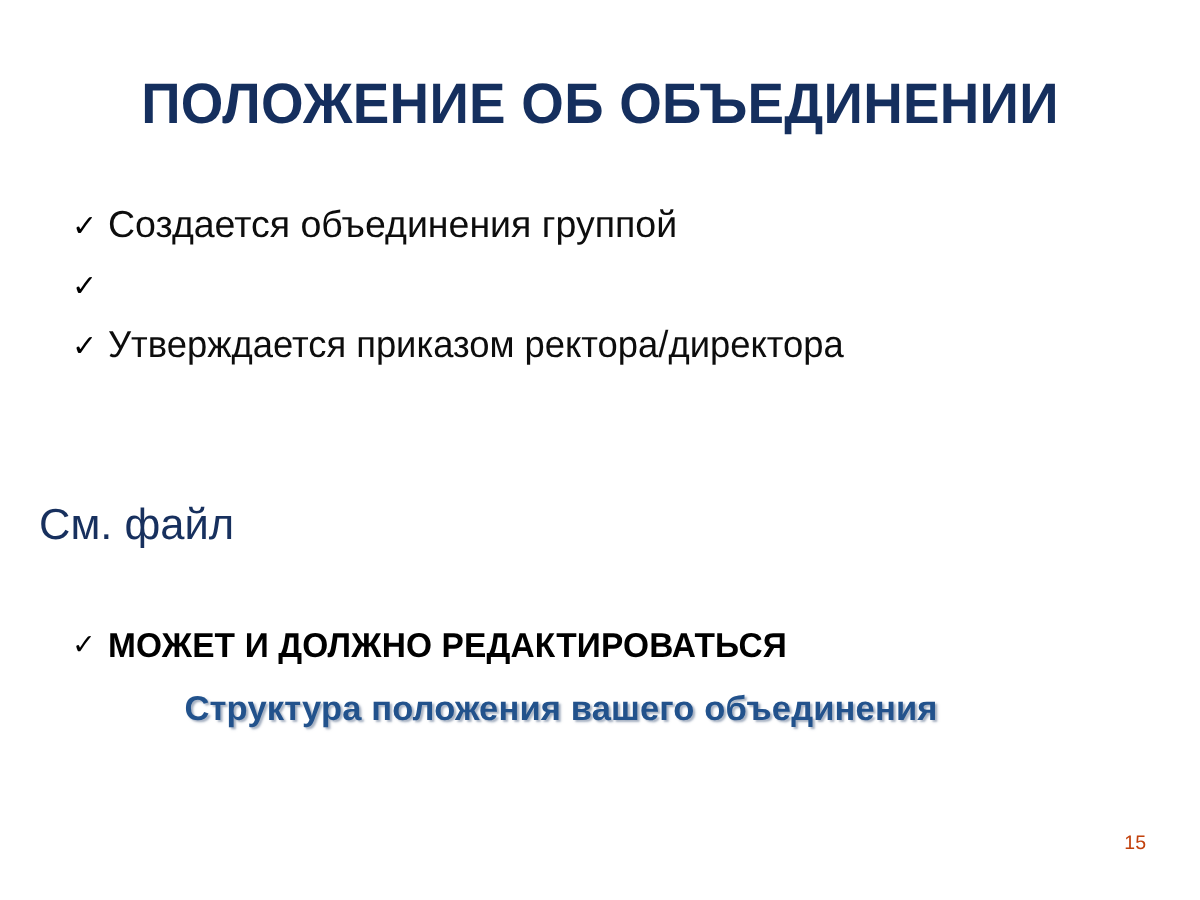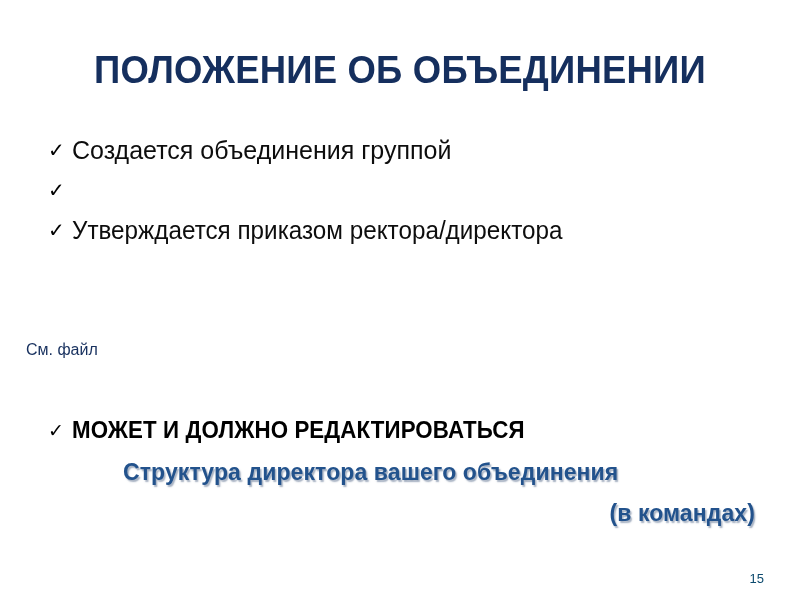--- a/index.html
+++ b/index.html
@@ -77,21 +77,21 @@
     transform-origin: left top;
   }
 
   
   .see-file {
     position: absolute;
     left: 26px;
     top: 334px;
     color: #17305e;
     font-family: "Liberation Sans", sans-serif;
-    font-size: 16px;
+    font-size: 29px;
     line-height: 32px;
     font-weight: normal;
   }
 
   
   .emph-row {
     position: absolute;
     left: 48px;
     top: 415px;
     display: flex;
@@ -136,22 +136,22 @@
     left: 123px;
     top: 497px;
     width: 632px;
     text-align: right;
   }
 
   
   .page-number {
     position: absolute;
     right: 36px;
-    bottom: 13px;
-    color: #0c4a6e;
+    bottom: 30px;
+    color: #c2410c;
     font-family: "Liberation Sans", sans-serif;
     font-size: 13px;
     line-height: 16px;
   }
 </style>
 </head>
 <body>
 
 <div class="slide">
 
@@ -175,19 +175,18 @@
 
   </div>
 
   <div class="see-file">См. файл</div>
 
   <div class="emph-row">
     <span class="bullet-mark">✓</span>
     <span class="emph-text">МОЖЕТ И ДОЛЖНО РЕДАКТИРОВАТЬСЯ</span>
   </div>
 
-  <div class="blue-line structure-line">Структура директора вашего объединения</div>
+  <div class="blue-line structure-line">Структура положения вашего объединения</div>
 
-  <div class="blue-line teams-line">(в командах)</div>
 
   <div class="page-number">15</div>
 
 </div>
 
 </body></html>

